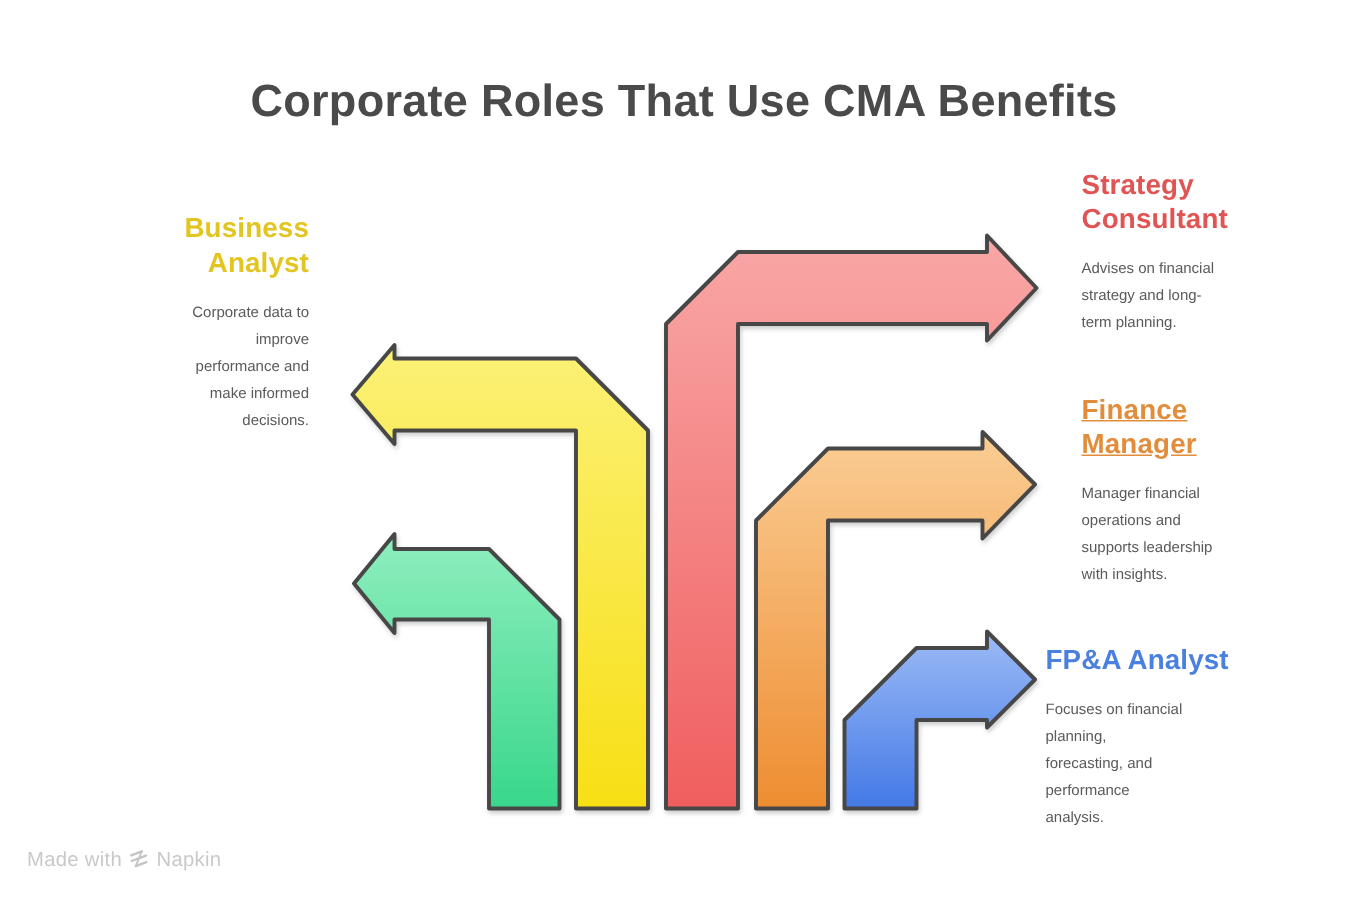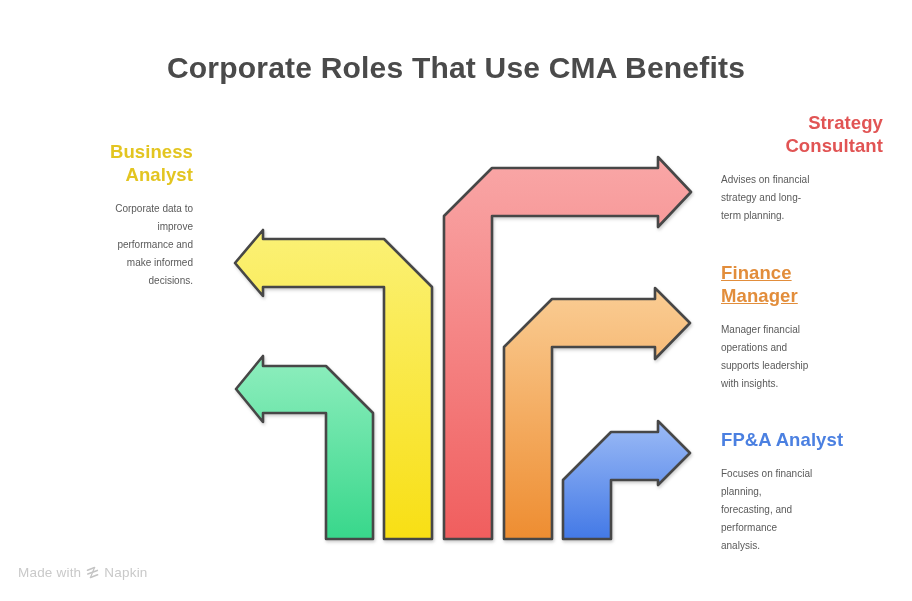--- a/index.html
+++ b/index.html
@@ -89,37 +89,37 @@
 
     <polygon fill="url(#grad-cost-accountant)" points="236,389 263,356 263,366 326,366 373,413 373,539 326,539 326,413 263,413 263,422" stroke="#474747"></polygon>
 
     <polygon fill="url(#grad-strategy-consultant)" points="444,539 444,216 492,168 658,168 658,157 691,192 658,227 658,216 492,216 492,539" stroke="#474747"></polygon>
 
     <polygon fill="url(#grad-finance-manager)" points="504,539 504,347 552,299 655,299 655,288 690,323 655,359 655,347 552,347 552,539" stroke="#474747"></polygon>
 
     <polygon fill="url(#grad-fpa-analyst)" points="563,539 563,480 611,432 658,432 658,421 690,453 658,485 658,480 611,480 611,539" stroke="#474747"></polygon>
   </svg>
 
-  <div class="role-block align-right" style="left:31px; top:140px; width:162px;">
+  <div class="role-block align-right" style="left:44px; top:140px; width:162px;">
     <div class="role-title" style="color: rgb(227, 197, 33);">
         <div>Business</div>
         <div>Analyst</div>
       </div>
     <div class="role-desc">
         <div>Corporate data to</div>
         <div>improve</div>
         <div>performance and</div>
         <div>make informed</div>
         <div>decisions.</div>
       </div>
   </div>
 
 
   <div class="role-block align-left" style="left:721px; top:111px; width:162px;">
-    <div class="role-title" style="color: rgb(225, 84, 84); text-align: right;">
+    <div class="role-title" style="color: rgb(225, 84, 84);">
         <div>Strategy</div>
         <div>Consultant</div>
       </div>
     <div class="role-desc">
         <div>Advises on financial</div>
         <div>strategy and long-</div>
         <div>term planning.</div>
       </div>
   </div>
 
@@ -129,21 +129,21 @@
         <div>Manager</div>
       </div>
     <div class="role-desc">
         <div>Manager financial</div>
         <div>operations and</div>
         <div>supports leadership</div>
         <div>with insights.</div>
       </div>
   </div>
 
-  <div class="role-block align-left" style="left:721px; top:428px; width:168px;">
+  <div class="role-block align-left" style="left:697px; top:428px; width:168px;">
     <div class="role-title" style="color: rgb(75, 128, 225);">
         <div>FP&amp;A Analyst</div>
       </div>
     <div class="role-desc">
         <div>Focuses on financial</div>
         <div>planning,</div>
         <div>forecasting, and</div>
         <div>performance</div>
         <div>analysis.</div>
       </div>

